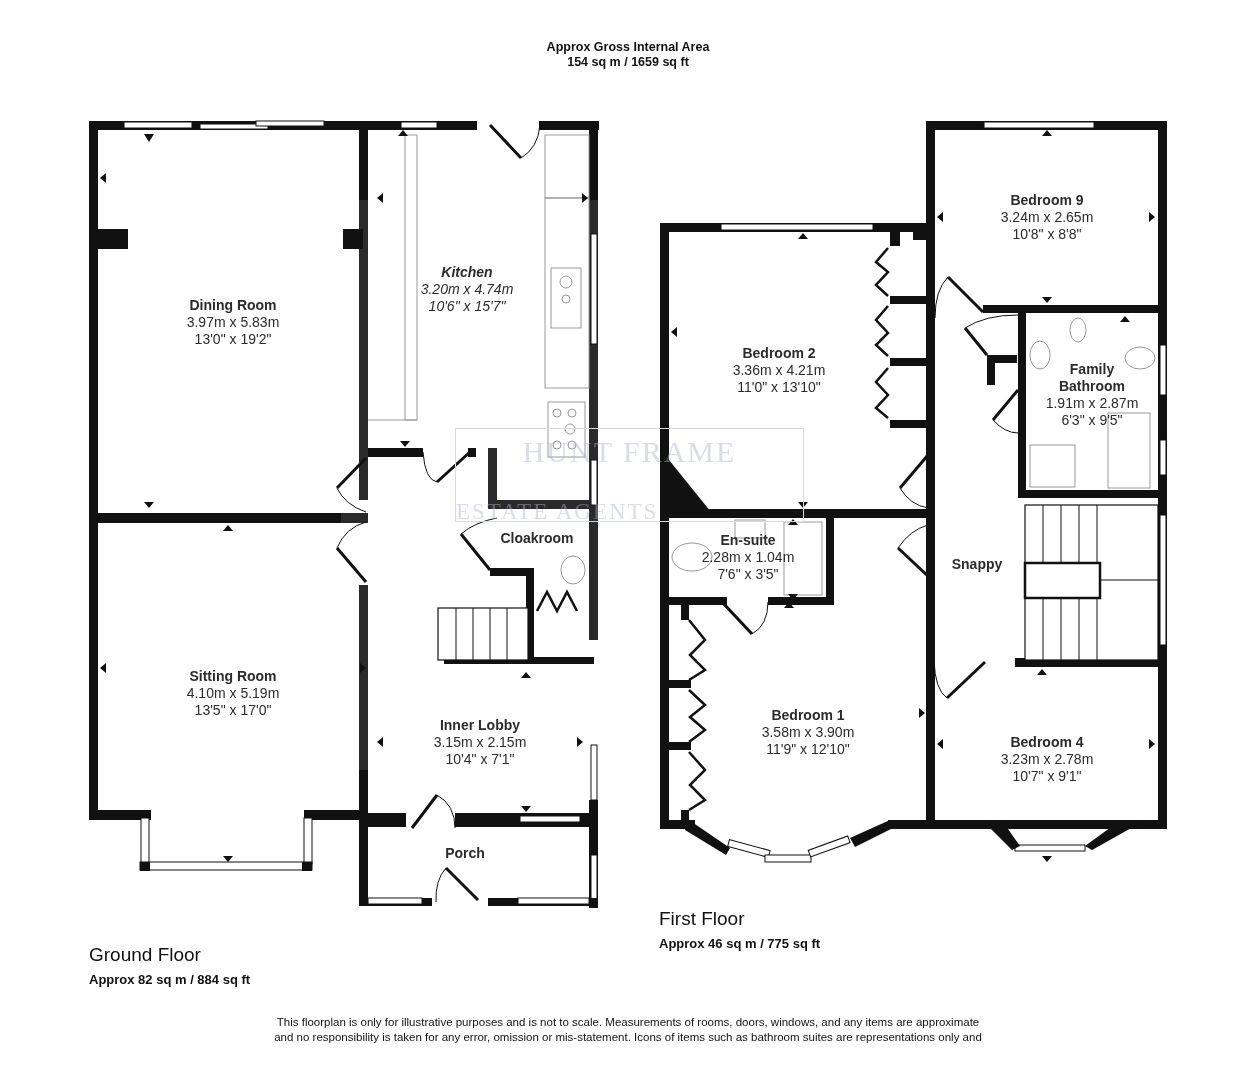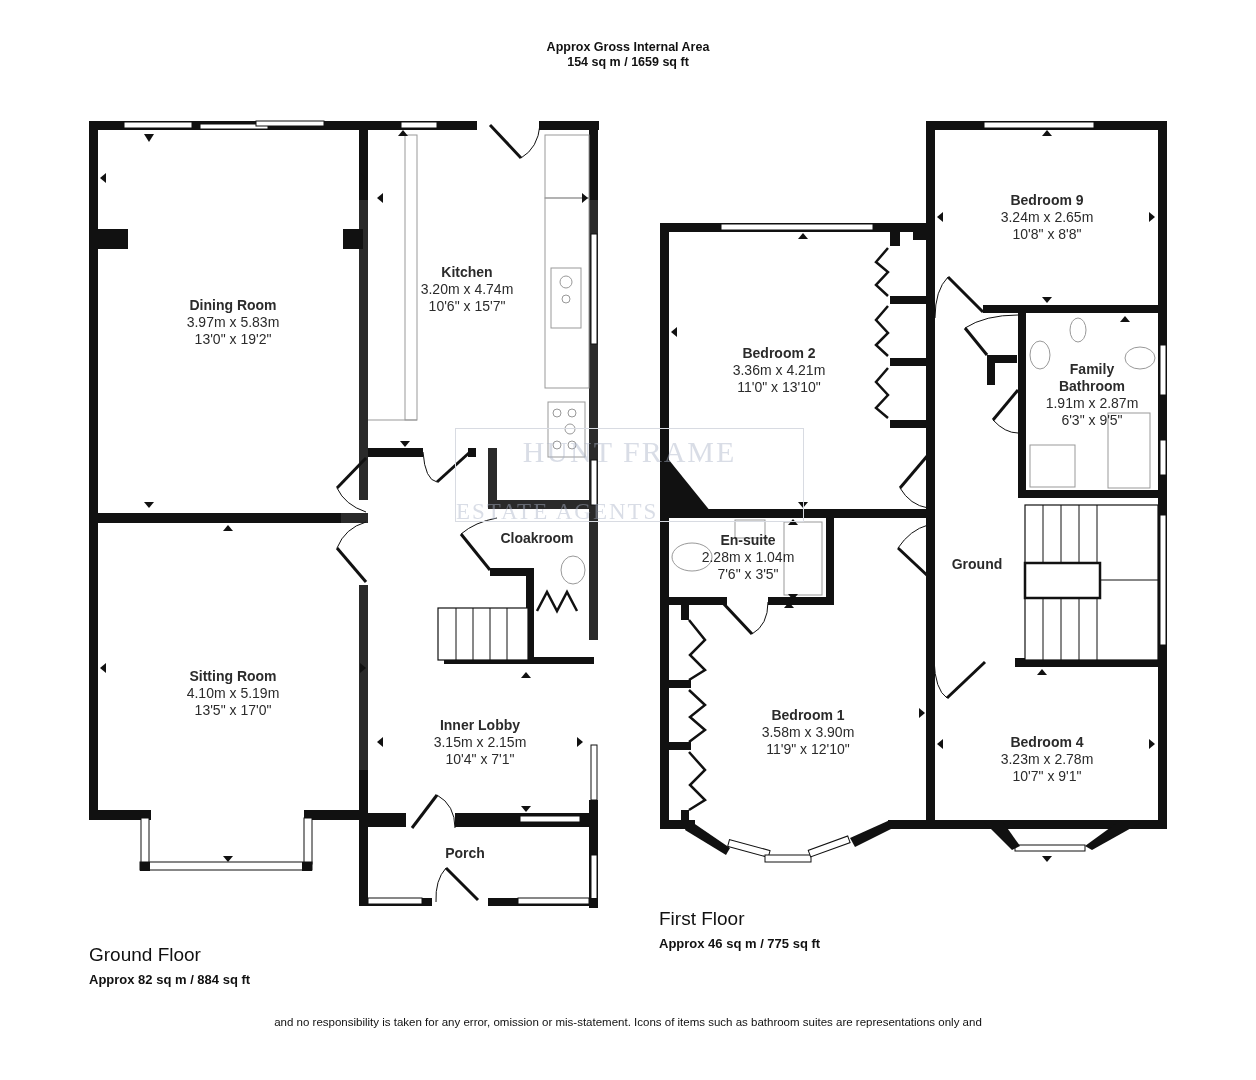--- a/index.html
+++ b/index.html
@@ -270,21 +270,21 @@
 <div class="wm">
   <div class="big">HUNT FRAME</div>
   <div class="small">ESTATE AGENTS</div>
 </div>
 
 <div class="room" style="left:233px;top:297px;">
   <div class="nm">Dining Room</div>
   <div>3.97m x 5.83m</div>
   <div>13'0" x 19'2"</div>
 </div>
-<div class="room" style="left:467px;top:264px;">
+<div class="room" style="left:467px;top:264px;font-style:italic;">
   <div class="nm">Kitchen</div>
   <div>3.20m x 4.74m</div>
   <div>10'6" x 15'7"</div>
 </div>
 <div class="room" style="left:233px;top:668px;">
   <div class="nm">Sitting Room</div>
   <div>4.10m x 5.19m</div>
   <div>13'5" x 17'0"</div>
 </div>
 <div class="room" style="left:537px;top:530px;">
@@ -314,33 +314,34 @@
   <div class="nm">Bathroom</div>
   <div>1.91m x 2.87m</div>
   <div>6'3" x 9'5"</div>
 </div>
 <div class="room" style="left:748px;top:532px;">
   <div class="nm">En-suite</div>
   <div>2.28m x 1.04m</div>
   <div>7'6" x 3'5"</div>
 </div>
 <div class="room" style="left:977px;top:556px;">
-  <div class="nm">Ground</div>
+  <div class="nm">Snappy</div>
 </div>
 <div class="room" style="left:808px;top:707px;">
   <div class="nm">Bedroom 1</div>
   <div>3.58m x 3.90m</div>
   <div>11'9" x 12'10"</div>
 </div>
 <div class="room" style="left:1047px;top:734px;">
   <div class="nm">Bedroom 4</div>
   <div>3.23m x 2.78m</div>
   <div>10'7" x 9'1"</div>
 </div>
 
 <div class="abs floorlbl" style="left:89px;top:944px;">Ground Floor</div>
 <div class="abs floorarea" style="left:89px;top:972px;">Approx 82 sq m / 884 sq ft</div>
 <div class="abs floorlbl" style="left:659px;top:908px;">First Floor</div>
 <div class="abs floorarea" style="left:659px;top:936px;">Approx 46 sq m / 775 sq ft</div>
 
 <div class="abs disc" style="top:1015px;">
+  <div>This floorplan is only for illustrative purposes and is not to scale. Measurements of rooms, doors, windows, and any items are approximate</div>
   <div>and no responsibility is taken for any error, omission or mis-statement. Icons of items such as bathroom suites are representations only and</div>
 </div>
 
 </body></html>

